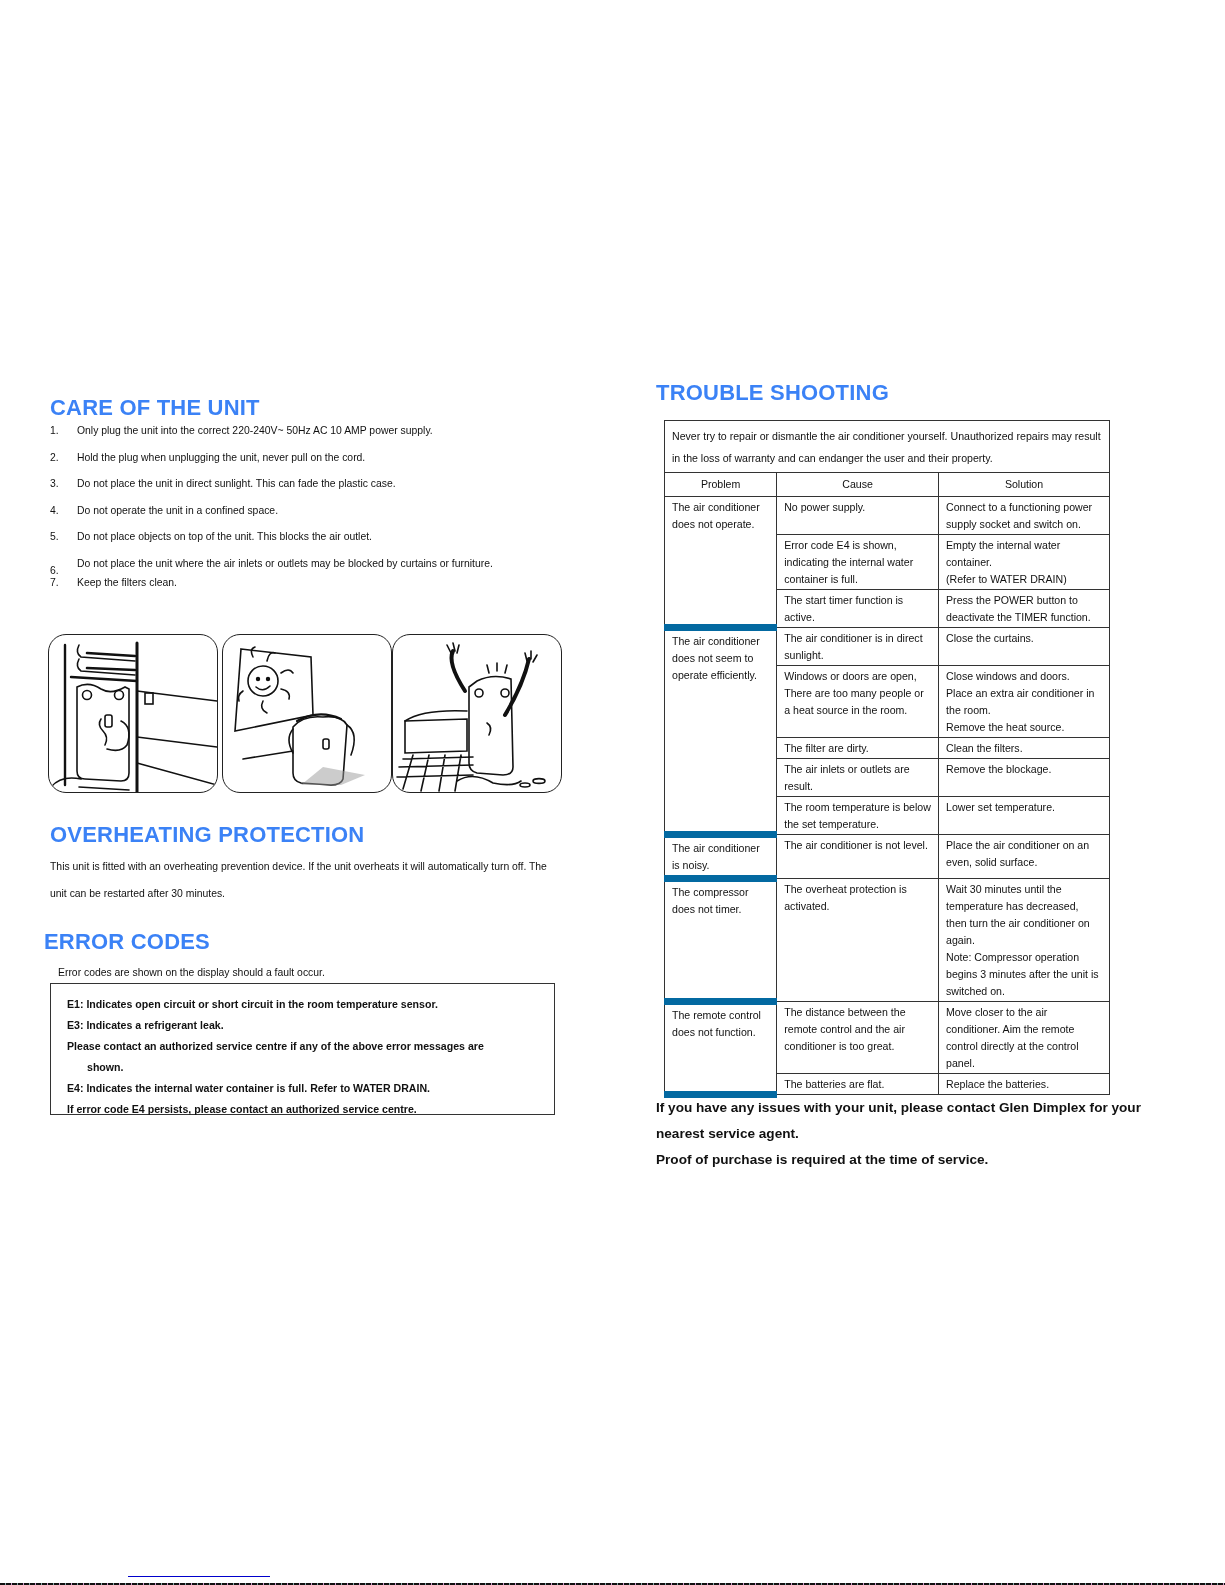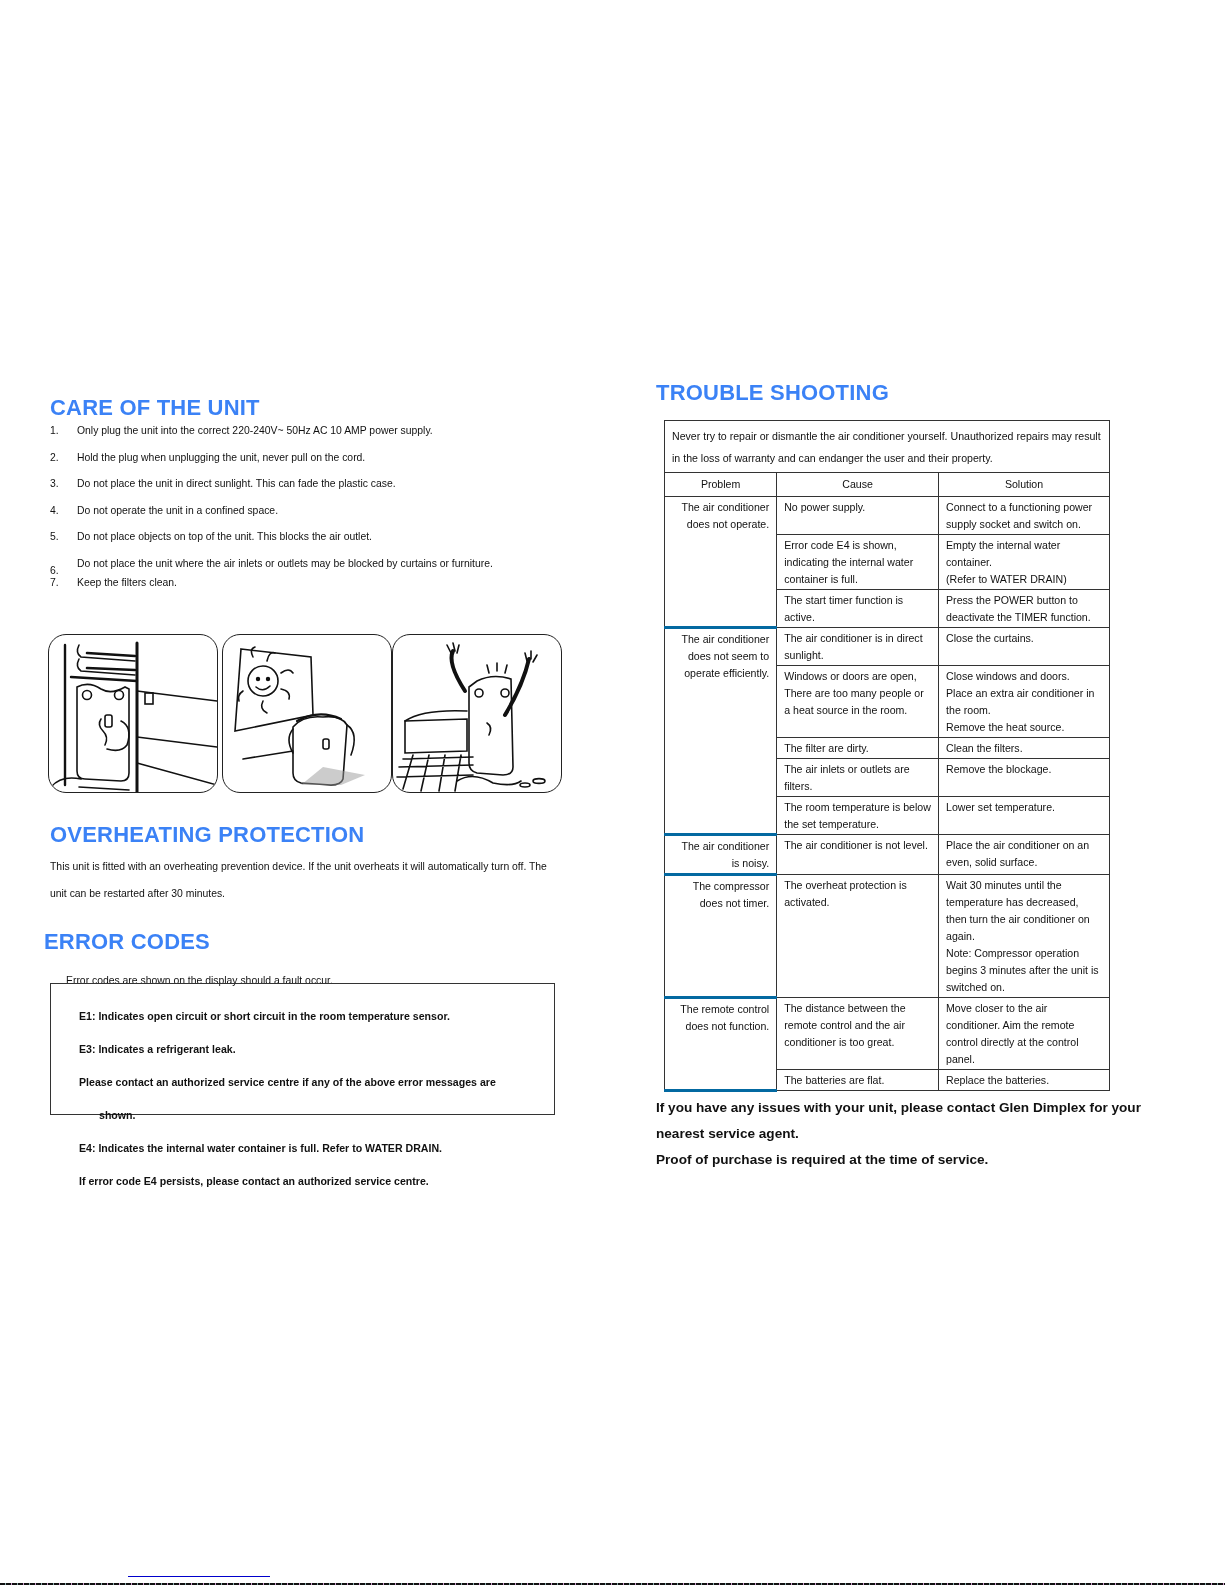--- a/index.html
+++ b/index.html
@@ -16,32 +16,32 @@
   .care-list li.wrap { line-height: 27px; margin-top: -7px; margin-bottom: -1px; }
   .care-list li.wrap .num { top: 7px; }
 
   .illus { top: 634px; width: 168px; height: 157px; border: 1.3px solid #222; border-radius: 18px; overflow: hidden; background: #fff; }
   .illus svg { width: 100%; height: 100%; display: block; }
 
   .oh-title { left: 50px; top: 822px; }
   .oh-text { left: 50px; top: 853px; width: 500px; font-size: 10.4px; line-height: 27px; margin: 0; }
 
   .ec-title { left: 44px; top: 929px; }
-  .ec-intro { left: 50px; top: 959px; font-size: 10.4px; margin: 16px; }
+  .ec-intro { left: 50px; top: 959px; font-size: 10.4px; margin: 8px; }
   .ec-box { left: 50px; top: 983px; width: 505px; height: 132px; border: 1px solid #333; box-sizing: border-box; padding: 8px 8px 0 12px; font-size: 10.6px; font-weight: bold; line-height: 17px; }
-  .ec-box p { margin: 16px; }
+  .ec-box p { margin: 4px; }
   .ec-box p.indent { padding-left: 20px; }
 
   
   .ts-title { left: 656px; top: 380px; font-size: 22px; }
   .ts-table { left: 664px; top: 420px; width: 446px; border-collapse: collapse; font-size: 10.6px; line-height: 17px; }
   .ts-table td, .ts-table th { border: 1px solid #333; vertical-align: top; padding: 2px 7px 1px 7px; text-align: left; font-weight: normal; }
   .ts-table .warn { padding: 4px 7px 3px 7px; line-height: 22px; }
   .ts-table th { text-align: center; padding: 3px 7px; }
-  .ts-table td.prob { border-bottom: 3px solid #0369a1; text-align: right; }
+  .ts-table td.prob { border-bottom: 7px solid #0369a1; }
   .col-p { width: 121px; }
   .col-c { width: 180px; }
   .col-s { width: 191px; }
 
   .contact { left: 656px; top: 1095px; width: 520px; font-size: 13.6px; font-weight: bold; line-height: 26px; margin: 0; }
   .contact p { margin: 0; }
 
   .footer-link { left: 128px; top: 1576px; width: 142px; height: 1px; background: #0000cc; }
   .footer-rule { left: 0; top: 1583px; width: 1225px; height: 2px; background: repeating-linear-gradient(90deg, #111 0 5px, #8aa 5px 6px, #111 6px 11px, #c9c 11px 12px); }
 </style>
@@ -177,21 +177,21 @@
         <td>Windows or doors are open, There are too many people or a heat source in the room.</td>
         <td style="white-space: pre-line;">Close windows and doors.
 Place an extra air conditioner in the room.
 Remove the heat source.</td>
       </tr>
       <tr>
         <td>The filter are dirty.</td>
         <td style="white-space: pre-line;">Clean the filters.</td>
       </tr>
       <tr>
-        <td>The air inlets or outlets are filters.</td>
+        <td>The air inlets or outlets are result.</td>
         <td style="white-space: pre-line;">Remove the blockage.</td>
       </tr>
       <tr>
         <td>The room temperature is below the set temperature.</td>
         <td style="white-space: pre-line;">Lower set temperature.</td>
       </tr>
       <tr>
         <td rowspan="1" class="prob">The air conditioner is noisy.</td>
         <td>The air conditioner is not level.</td>
         <td style="white-space: pre-line;">Place the air conditioner on an even, solid surface.</td>

